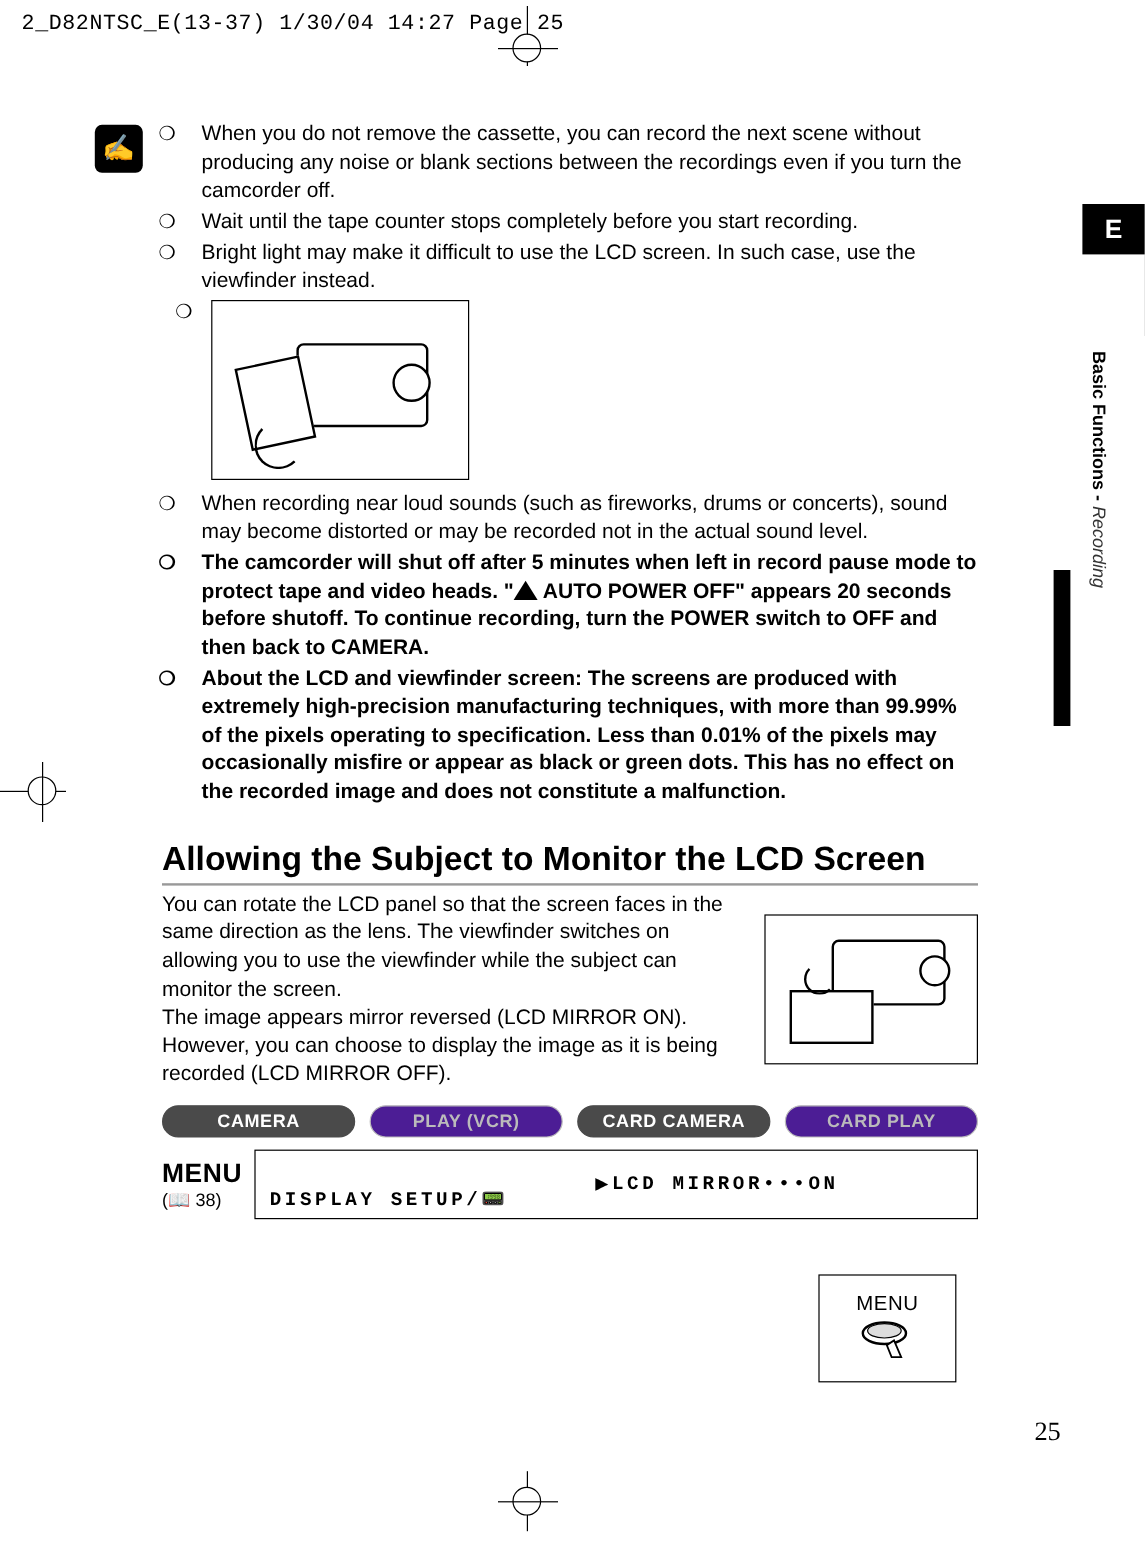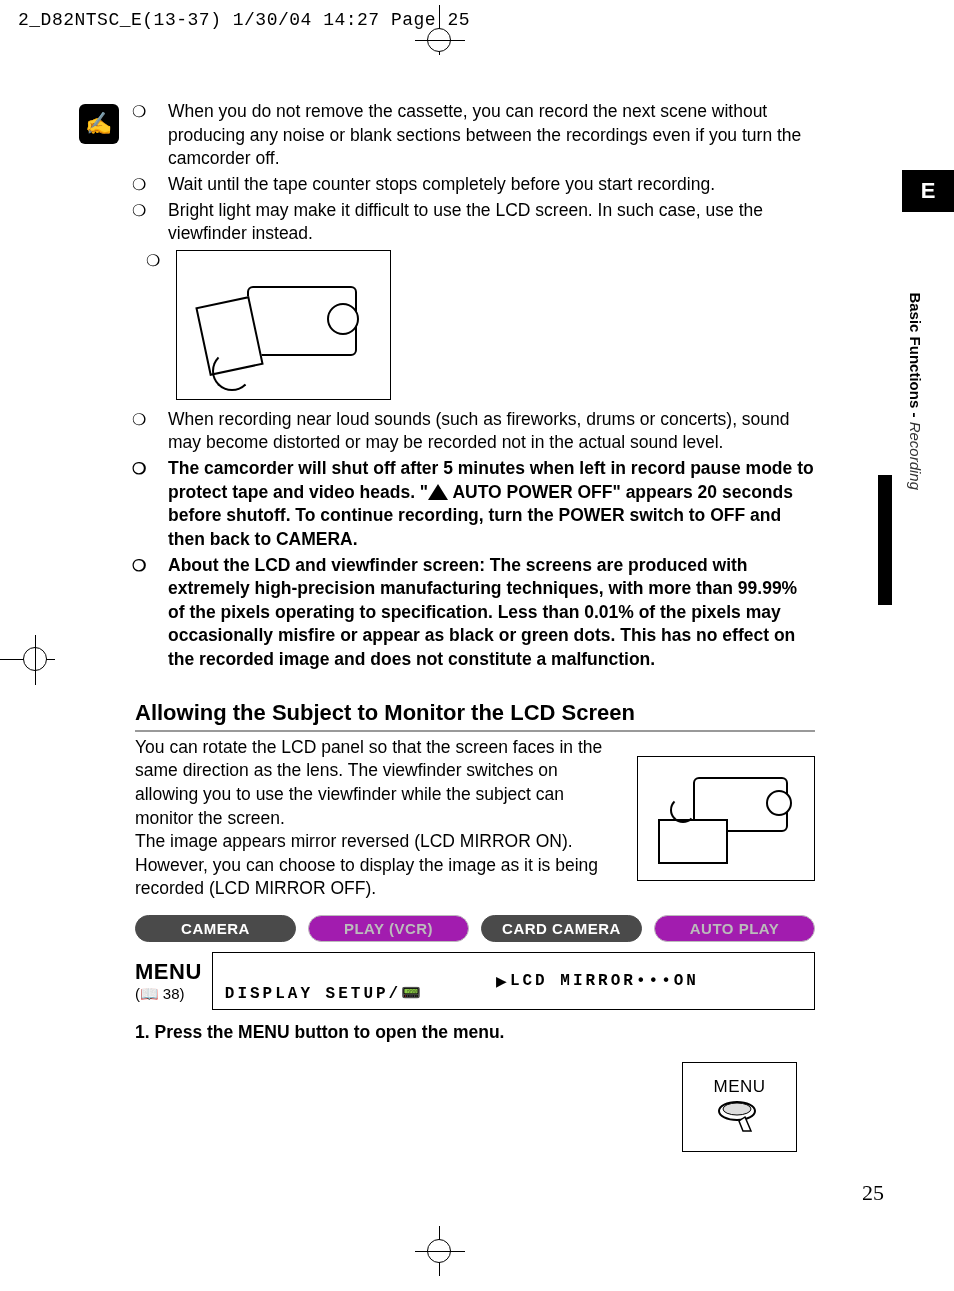--- a/index.html
+++ b/index.html
@@ -32,30 +32,30 @@
   .lcd-row .caption p { margin:0; padding:0; text-indent:0; }
   .bold { font-weight: 700; }
 
   .side-tab-e { position: absolute; top: 170px; right: 0; width: 52px; height: 42px; background: #000; color: #fff; font-weight: 700; font-size: 22px; display:flex; align-items:center; justify-content:center; }
   .side-gray { position: absolute; width: 60px; height: 110px; background: #999; right: 0; top: 170px; z-index:-1; }
   .side-black { position: absolute; right: 62px; top: 475px; width: 14px; height: 130px; background: #000; }
   .side-text { position: absolute; right: 30px; top: 490px; font-size: 15px; transform: rotate(90deg); transform-origin: right top; white-space: nowrap; }
   .side-text .st-bold { font-weight:700; }
   .side-text .st-it { font-style: italic; color:#333; }
 
-  h2.section { font-size: 22px; font-weight: 700; margin: 28px 0 4px 0; padding-bottom: 4px; border-bottom: 2px solid #999; }
+  h2.section { font-size: 28px; font-weight: 700; margin: 28px 0 4px 0; padding-bottom: 4px; border-bottom: 2px solid #999; }
 
   .mirror-block { display: flex; gap: 29px; align-items: center; font-size: 17.5px; line-height: 1.35; }
   .mirror-block .txt { flex: 1; }
   .mirror-block .fig { width: 178px; height: 125px; border: 1px solid #000; display:flex; align-items:center; justify-content:center; font-size:11px; color:#555; flex:0 0 auto; position:relative; overflow:hidden; }
 
   .mode-row { display: flex; gap: 12px; margin: 14px 0 10px 0; justify-content: flex-end; }
   .mode { flex: 1; text-align: center; padding: 4px 0; border-radius: 16px; font-size: 15px; font-weight: 700; letter-spacing: 0.5px; }
   .mode.dark { background: #4a4a4a; color: #fff; border: 1px solid #4a4a4a; }
-  .mode.light { background: #a21caf; color: #bbb; border: 1.5px solid #bbb; }
+  .mode.light { background: #4c1d95; color: #bbb; border: 1.5px solid #bbb; }
 
   .menu-row { display: flex; align-items: center; gap: 10px; margin: 10px 0; }
   .menu-label { font-weight: 900; font-size: 22px; letter-spacing: 0.5px; font-family: Arial Black, Arial; }
   .menu-ref { font-size: 15px; }
   .menu-box { flex: 1; border: 1.5px solid #000; padding: 6px 12px; font-family: "Courier New", monospace; font-size: 16px; font-weight: 700; letter-spacing: 3px; display:flex; align-items:center; }
   .menu-box .path1 { flex: 0 0 47%; margin-top: 24px; }
   .menu-box .chev { font-size:18px; }
 
   .step { font-size: 17.5px; font-weight: 700; margin: 12px 0 0 0; }
   .step-fig { position: absolute; right: 18px; width: 115px; height: 90px; border: 1px solid #000; display:flex; flex-direction:column; align-items:center; justify-content:center; font-size:14px; }
@@ -134,38 +134,37 @@
         <div class="cam-lens" style="width:26px;height:26px;left:128px;top:33px;"></div>
         <div class="cam-screen" style="width:70px;height:45px;left:20px;top:62px;"></div>
         <div class="arrow-arc" style="width:26px;height:26px;left:32px;top:40px;"></div>
       </div>
     </div>
 
     <div class="mode-row">
       <div class="mode dark">CAMERA</div>
       <div class="mode light">PLAY (VCR)</div>
       <div class="mode dark">CARD CAMERA</div>
-      <div class="mode light">AUTO PLAY</div>
+      <div class="mode light">CARD PLAY</div>
     </div>
 
     <div class="menu-row">
       <div>
         <div class="menu-label">MENU</div>
         <div class="menu-ref">
           <span>(📖 </span><span>38</span><span>)</span>
         </div>
       </div>
       <div class="menu-box">
         <span class="path1">DISPLAY SETUP/📟</span>
         <span class="chev">▶</span>
         <span>LCD MIRROR•••ON</span>
       </div>
     </div>
 
-    <div class="step">1. Press the MENU button to open the menu.</div>
     <div class="step-fig" style="top:962px;">
       <div class="ml">MENU</div>
       <svg width="50" height="40" viewBox="0 0 50 40">
         <ellipse cx="22" cy="14" rx="18" ry="9" fill="none" stroke="#000" stroke-width="2"></ellipse>
         <ellipse cx="22" cy="12" rx="14" ry="6" fill="#ddd" stroke="#000" stroke-width="1"></ellipse>
         <path d="M30 20 L36 34 L28 34 L24 24 Z" fill="#fff" stroke="#000" stroke-width="1.5"></path>
       </svg>
     </div>
 
   </div>

